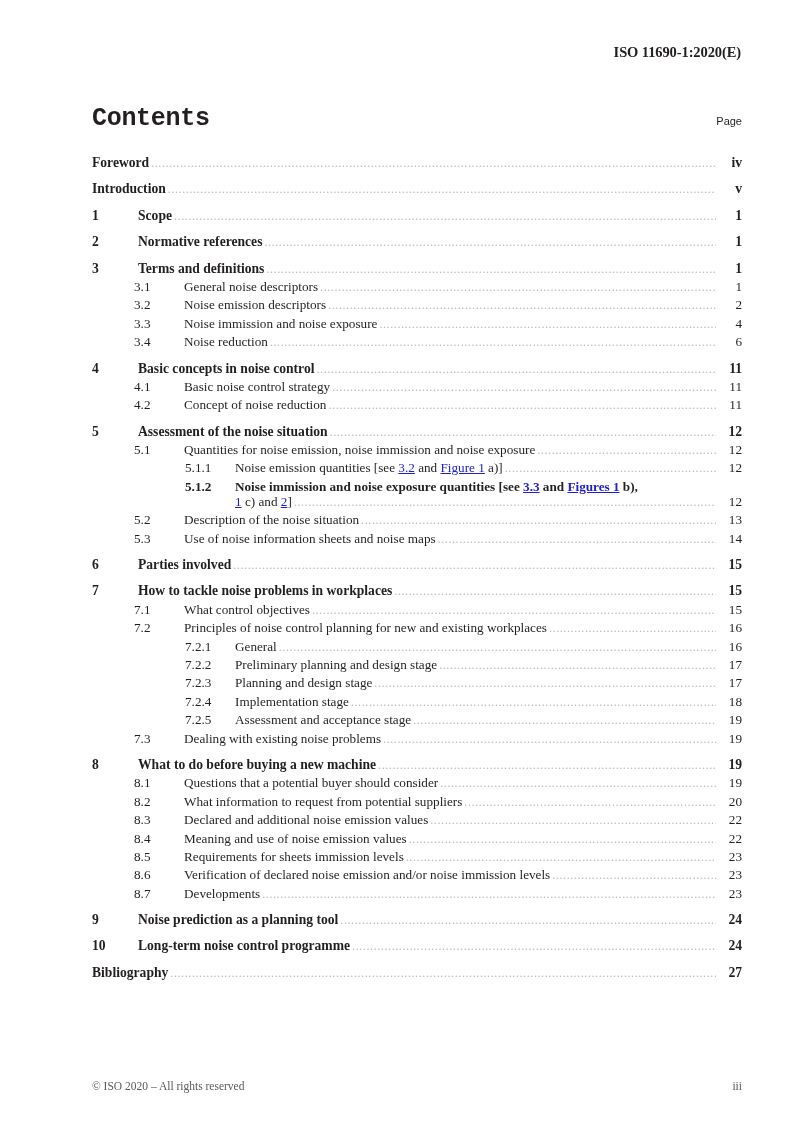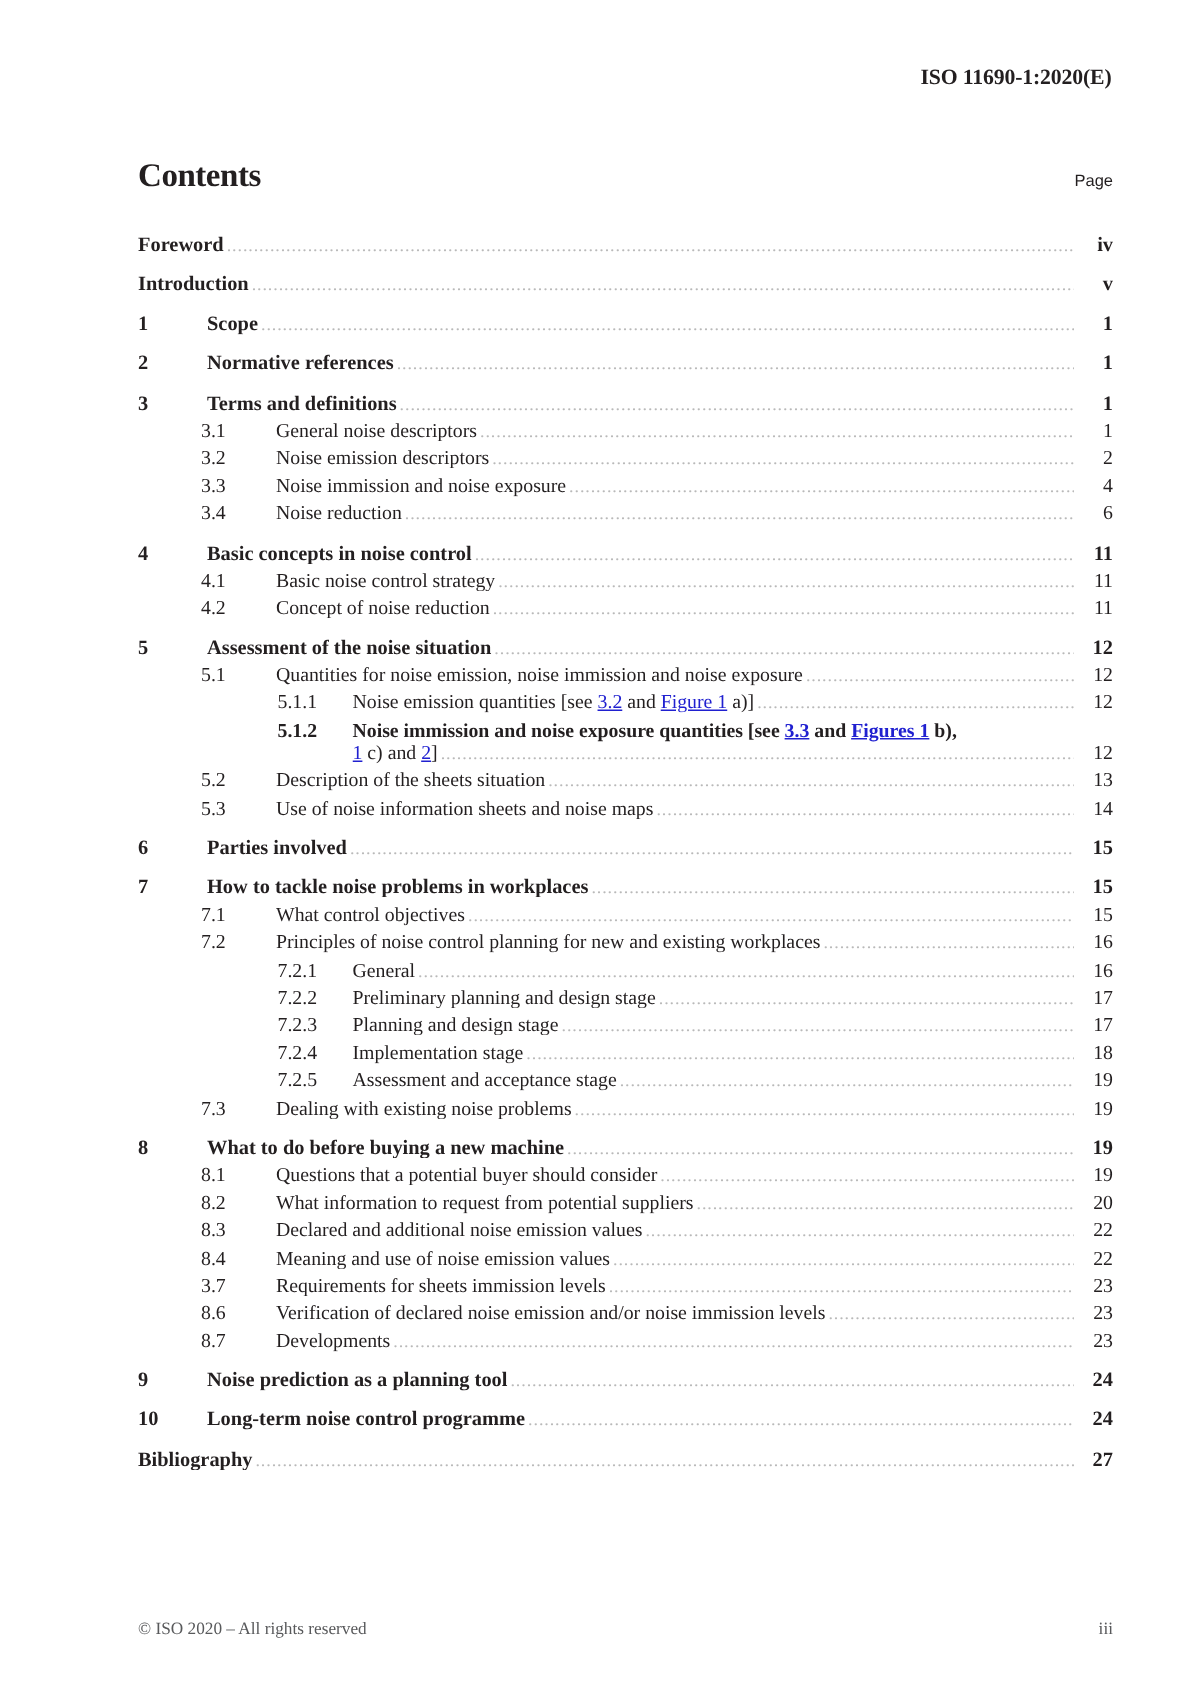--- a/index.html
+++ b/index.html
@@ -37,23 +37,23 @@
   .title-row {
     position: absolute;
     top: 104px;
     left: 92px;
     width: 650px;
     display: flex;
     align-items: baseline;
     justify-content: space-between;
   }
   .contents-title {
-    font-family: Liberation Serif, serif;
+    font-family: Liberation Mono, monospace;
     font-weight: bold;
-    font-size: 22px;
+    font-size: 25px;
     letter-spacing: -0.3px;
     color: #231f20;
   }
   .page-label {
     font-size: 11px;
     color: #231f20;
     font-family: Liberation Sans, sans-serif;
   }
 
   
@@ -297,21 +297,21 @@
           <span class="label-wrap">
             <span class="label"><a class="xref" href="#">1</a> c) and <a class="xref" href="#">2</a>]</span>
             <span class="leader">........................................................................................................................................................................................................</span>
           </span>
           <span class="pnum">12</span>
         </div>
       </div>
       <div class="toc-row lvl2">
         <span class="num l2">5.2</span>
         <span class="label-wrap">
-          <span class="label">Description of the sheets situation</span>
+          <span class="label">Description of the noise situation</span>
           <span class="leader">........................................................................................................................................................................................................</span>
         </span>
         <span class="pnum">13</span>
       </div>
       <div class="toc-row lvl2">
         <span class="num l2">5.3</span>
         <span class="label-wrap">
           <span class="label">Use of noise information sheets and noise maps</span>
           <span class="leader">........................................................................................................................................................................................................</span>
         </span>
@@ -431,21 +431,21 @@
       </div>
       <div class="toc-row lvl2">
         <span class="num l2">8.4</span>
         <span class="label-wrap">
           <span class="label">Meaning and use of noise emission values</span>
           <span class="leader">........................................................................................................................................................................................................</span>
         </span>
         <span class="pnum">22</span>
       </div>
       <div class="toc-row lvl2">
-        <span class="num l2">3.7</span>
+        <span class="num l2">8.5</span>
         <span class="label-wrap">
           <span class="label">Requirements for sheets immission levels</span>
           <span class="leader">........................................................................................................................................................................................................</span>
         </span>
         <span class="pnum">23</span>
       </div>
       <div class="toc-row lvl2">
         <span class="num l2">8.6</span>
         <span class="label-wrap">
           <span class="label">Verification of declared noise emission and/or noise immission levels</span>

